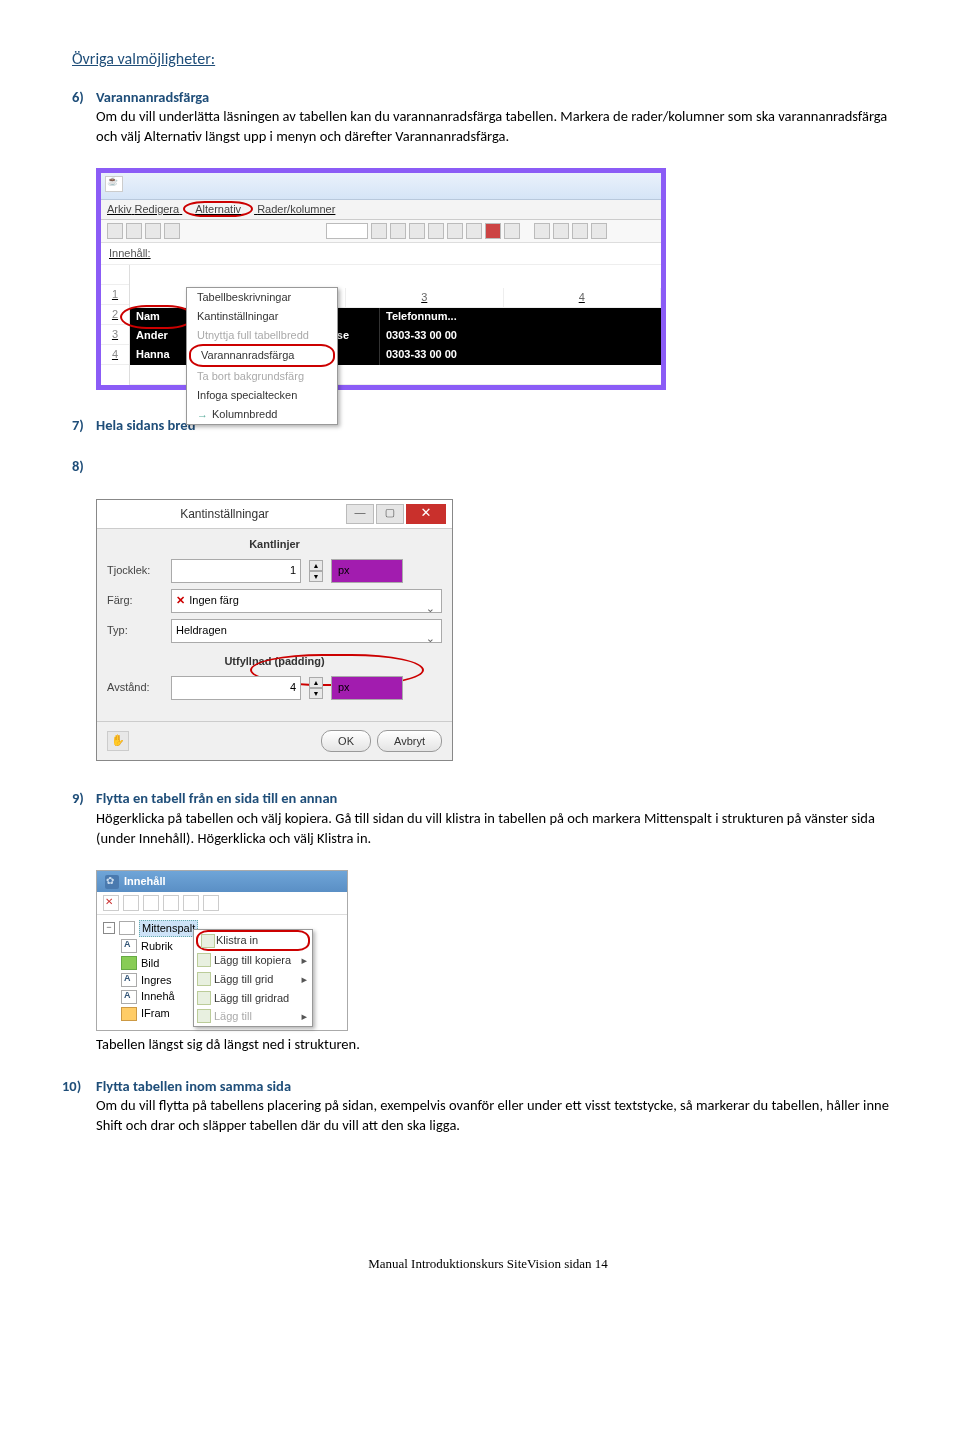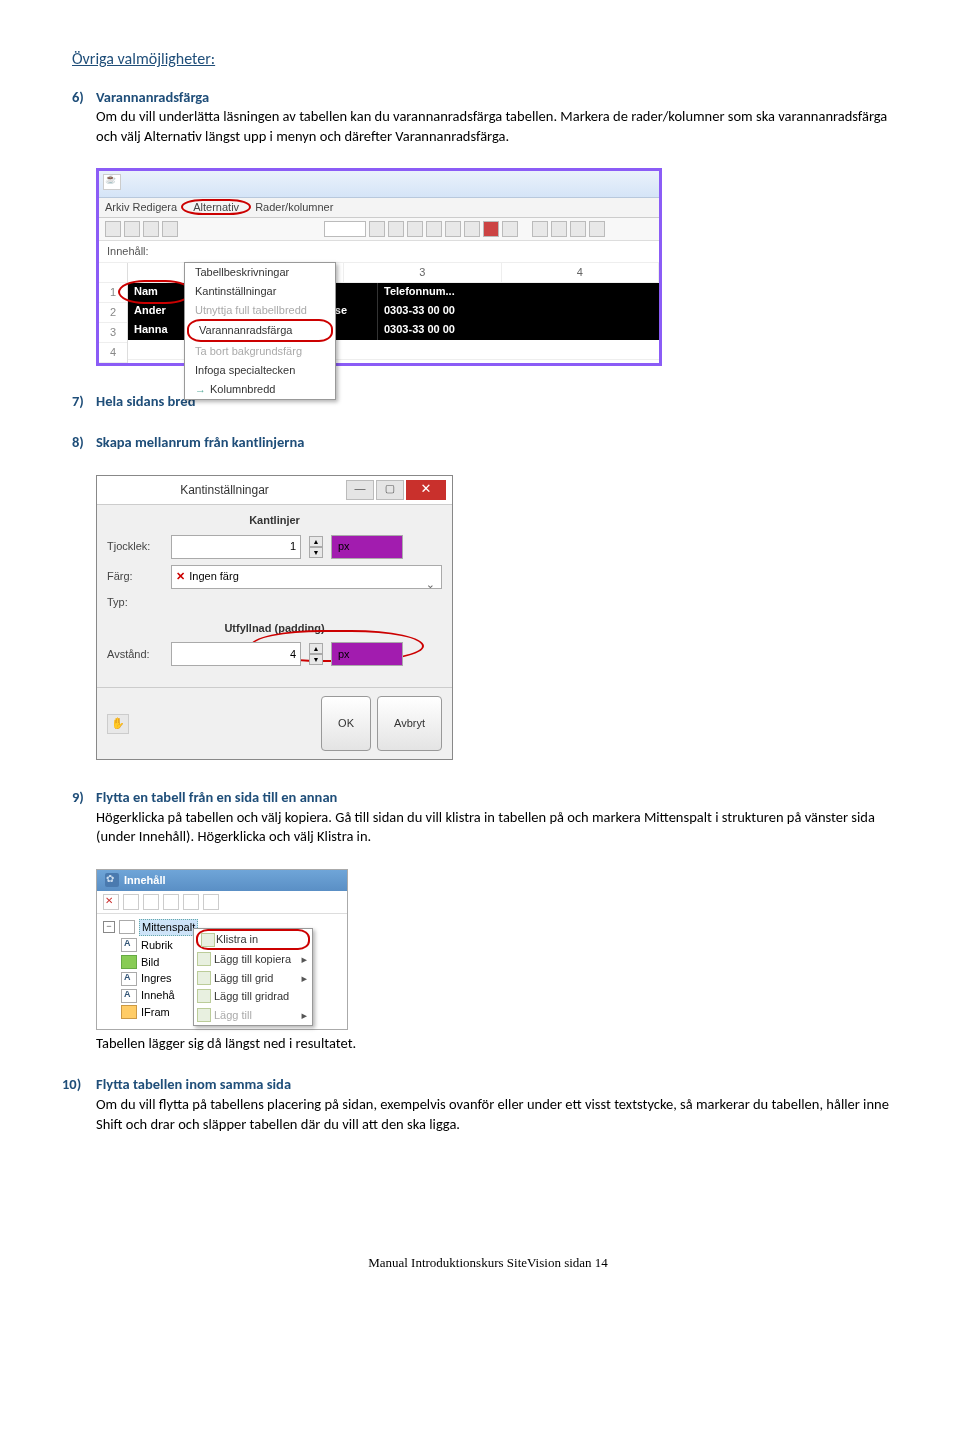--- a/index.html
+++ b/index.html
@@ -23,40 +23,41 @@
 .indent { margin-left: 24px; }
 .item-block { display: flex; }
 .item-num { color: #1F4E79; font-weight: bold; min-width: 24px; }
 .item-content { flex: 1; }
 .footer { text-align: center; margin-top: 120px; font-size: 13px; font-family: 'Times New Roman', serif; }
 
 
 .ss1 {
   width: 560px;
   margin: 14px 0 26px 24px;
-  border: 3px solid #8b5cf6;
+  border: 5px solid #8b5cf6;
   font-family: Tahoma, Arial, sans-serif;
   font-size: 11px;
   background: #fff;
+  text-decoration: underline;
 }
 .ss1 .java-icon { width:16px; height:14px; background:#fff; display:inline-block; border:1px solid #ccc; position:relative; }
 .ss1 .java-icon::after{content:"☕"; font-size:9px; position:absolute; left:1px; top:-2px;}
 .ss1-top { background: linear-gradient(#eaf1fb,#d5e4f7); border-bottom:1px solid #b8c8dc; padding:3px 4px;}
 .ss1-menubar { background:#f4f4f4; border-bottom:1px solid #ccc; padding:2px 6px; color:#444; position:relative;}
 .ss1-menubar .circled { border:2px solid #c00; border-radius:50%/80%; padding:0px 10px; margin:0 1px;}
 .ss1-toolbar { background:#f8f8f8; border-bottom:1px solid #ddd; padding:3px 6px; display:flex; gap:3px; align-items:center; }
 .ss1-toolbar .ticon{ width:14px; height:14px; background:#e8e8e8; border:1px solid #bbb; display:inline-block; }
 .ss1-toolbar .sep{ width:140px; }
 .ss1-toolbar .field{ width:40px; height:14px; border:1px solid #bbb; background:#fff;}
 .ss1-toolbar .ticon.color{ background:#c44; }
 .ss1-label-row{ padding:3px 8px; color:#555; border-bottom:1px solid #eee;}
 .ss1-body { display:flex; }
 .ss1-numcol { width:28px; border-right:1px solid #ddd; }
 .ss1-numcol div{ height:19px; border-bottom:1px solid #eee; text-align:center; color:#888; line-height:19px;}
-.ss1-datacol{ flex:1; position:relative;}
+.ss1-datacol{ flex:1; position:relative;margin-top:23px;}
 .ss1-headerrow{ height:19px; border-bottom:1px solid #eee; display:flex;}
 .ss1-headerrow div{ flex:1; border-right:1px solid #eee; text-align:center; line-height:19px; color:#666;}
 .ss1-blackrow{ height:19px; background:#000; color:#fff; display:flex; font-weight:bold;}
 .ss1-blackrow div{ padding:1px 6px;}
 .ss1-blackrow .c-nam{width:64px;}
 .ss1-blackrow .c-epost{width:160px;border-left:1px solid #333;}
 .ss1-blackrow .c-tel{flex:1;border-left:1px solid #333;}
 .ss1-emptyrow{height:19px;border-bottom:1px solid #eee;}
 .ss1-dropdown{
   position:absolute; left:56px; top:-1px; width:150px;
@@ -90,21 +91,21 @@
 .ss2-row .unit-field{ width:58px; height:20px; background:#a21caf; border:1px solid #aaa; padding:1px 6px; position:relative; display:flex; align-items:center;}
 .ss2-row.circled-row .spin-field,
 .ss2-row.circled-row .spin-btns,
 .ss2-row.circled-row .unit-field{ position:relative; z-index:2;}
 .red-oval{ border:2.5px solid #c00; border-radius:50%/60%; position:absolute; }
 .ss2-wrap{position:relative;}
 .ss2-oval{ left:178px; top:155px; width:170px; height:28px;}
 .ss2-footer{ border-top:1px solid #ccc; margin-top:18px; padding:8px 10px; display:flex; align-items:center; background:#f0f0f0;}
 .ss2-footer .hand{ width:20px; height:18px; background:#e8e8e8; border:1px solid #ccc; text-align:center; line-height:16px; color:#888;}
 .ss2-footer .spacer{flex:1;}
-.ss2-footer .btn{ padding:19px 16px; background:linear-gradient(#fff,#e4e4e4); border:1px solid #999; border-radius:4px; margin-left:6px; color:#333;}
+.ss2-footer .btn{ padding:3px 16px; background:linear-gradient(#fff,#e4e4e4); border:1px solid #999; border-radius:10px; margin-left:6px; color:#333;}
 .redx{ color:#c00; font-weight:bold; margin-right:4px;}
 
 
 .ss3{
   width:250px; margin:10px 0 4px 24px;
   font-family: Tahoma, Arial, sans-serif; font-size:11px;
   border:1px solid #aaa; background:#fff;
 }
 .ss3-title{ background:linear-gradient(#6fa5d8,#5a8fc5); padding:3px 8px; display:flex; align-items:center; gap:5px;}
 .ss3-title .gear{width:14px;height:14px;background:#4a7aaf;border-radius:2px;display:inline-block;position:relative;}
@@ -227,21 +228,20 @@
 <div class="item item-block">
   <div class="item-num">7)</div>
   <div class="item-content">
     <div class="heading">Hela sidans bred</div>
   </div>
 </div>
 
 <div class="item item-block">
   <div class="item-num">8)</div>
   <div class="item-content">
-    <div class="heading">Skapa mellanrum från kantlinjerna</div>
   </div>
 </div>
 
 <div class="ss2-wrap" style="position:relative; width:380px;">
 <div class="ss2">
   <div class="ss2-titlebar">
     <span class="java-icon"></span>
     <span class="ttl">Kantinställningar</span>
     <span class="minbtn">—</span>
     <span class="minbtn">▢</span>
@@ -266,20 +266,24 @@
   <div class="ss2-row">
     <label>Färg:</label>
     <div class="field">
           <span class="redx">✕</span>
           <span>Ingen färg</span>
           <span class="dd"></span>
         </div>
   </div>
   <div class="ss2-row">
     <label>Typ:</label>
+    <div class="field">
+          <span>Heldragen</span>
+          <span class="dd"></span>
+        </div>
   </div>
   <div class="ss2-section-label">Utfyllnad (padding)</div>
   <div class="ss2-row circled-row">
     <label>Avstånd:</label>
     <div class="spin-field">
           <span>4</span>
         </div>
     <div class="spin-btns">
           <span>▲</span>
           <span>▼</span>
@@ -351,21 +355,21 @@
     </div>
     <div class="ss3-context">
       <div class="hl"><span class="cico"></span><span>Klistra in</span></div>
       <div><span class="cico"></span><span>Lägg till kopiera</span><span class="arr">▸</span></div>
       <div><span class="cico"></span><span>Lägg till grid</span><span class="arr">▸</span></div>
       <div><span class="cico"></span><span>Lägg till gridrad</span></div>
       <div class="dis"><span class="cico"></span><span>Lägg till</span><span class="arr">▸</span></div>
     </div>
   </div>
 </div>
-<div class="indent body-text" style="margin-bottom:22px;">Tabellen lägger sig då längst ned i resultatet.</div>
+<div class="indent body-text" style="margin-bottom:22px;">Tabellen längst sig då längst ned i strukturen.</div>
 
 <div class="item item-block" style="margin-left:-10px;">
   <div class="item-num" style="min-width:34px;">10)</div>
   <div class="item-content">
     <div class="heading">Flytta tabellen inom samma sida</div>
     <div class="body-text">Om du vill flytta på tabellens placering på sidan, exempelvis ovanför eller under ett visst textstycke, så markerar du tabellen, håller inne Shift och drar och släpper tabellen där du vill att den ska ligga.</div>
   </div>
 </div>
 
 <div class="footer">Manual Introduktionskurs SiteVision sidan 14</div>

